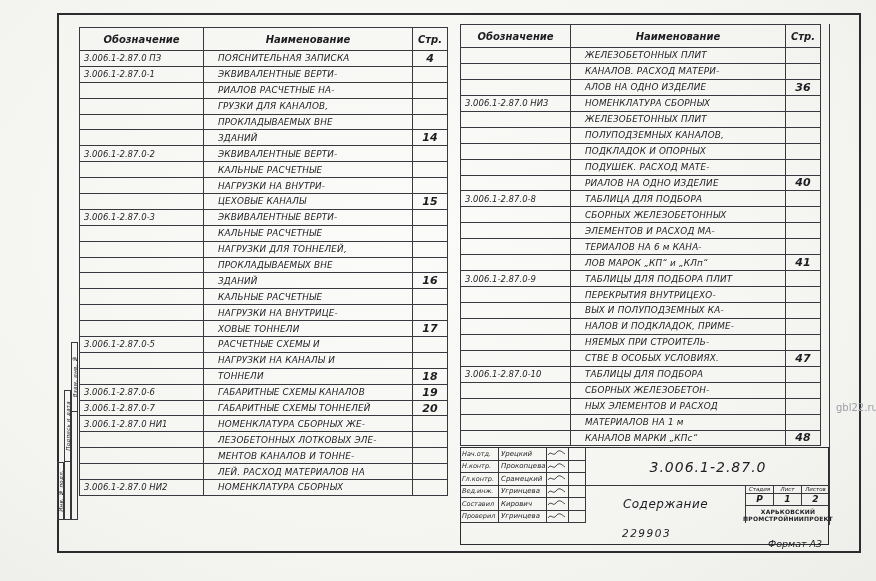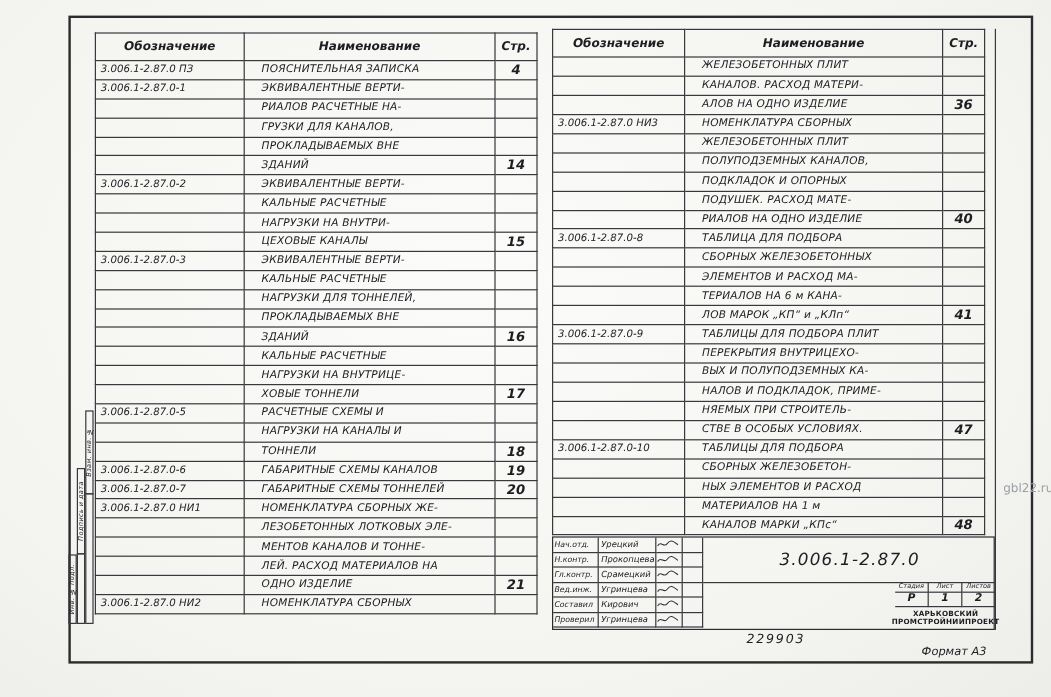--- a/index.html
+++ b/index.html
@@ -17,21 +17,21 @@
   .t-left  { left:79px;  top:27px; width:368px; }
   .t-right { left:460px; top:24px; width:360px; }
   .t-left  tbody td { height:14.9px; }
   .t-right tbody td { height:14.95px; }
   .c-des  { font-style:italic; font-size:8.5px; padding-left:4px; }
   .c-name { font-style:italic; font-size:8.8px; padding-left:14px; letter-spacing:0.2px; }
   .c-page { font-style:italic; font-size:11px; font-weight:bold; text-align:center; }
   .vline  { position:absolute; border-left:1.5px solid #38383e; width:0; }
 
   
-  .stamp { position:absolute; left:460px; top:447px; width:369px; height:78px;
+  .stamp { position:absolute; left:460px; top:447px; width:369px; height:98px;
            border:1.5px solid #2c2c30; box-sizing:border-box; }
   .sig-block { position:absolute; left:0; top:0; width:125px; height:75px; }
   .sig-row { display:grid; grid-template-columns:38px 48px 22px 17px; height:12.5px; }
   .sig-row > div { border-right:1px solid #38383e; border-bottom:1px solid #38383e;
                    display:flex; align-items:center; overflow:hidden; }
   .sig-role { font-style:italic; font-size:6.5px; padding-left:1px; }
   .sig-name { font-style:italic; font-size:7px; padding-left:2px; }
   .stamp-right { position:absolute; left:125px; top:0; width:244px; height:75px; }
   .stamp-desig { position:absolute; left:0; top:0; width:244px; height:37px;
                  border-bottom:1px solid #38383e; display:flex; align-items:center; justify-content:center;
@@ -223,25 +223,20 @@
           <td class="c-des"></td>
           <td class="c-name">МЕНТОВ КАНАЛОВ И ТОННЕ-</td>
           <td class="c-page"></td>
         </tr>
         <tr>
           <td class="c-des"></td>
           <td class="c-name">ЛЕЙ. РАСХОД МАТЕРИАЛОВ НА</td>
           <td class="c-page"></td>
         </tr>
         <tr>
-          <td class="c-des"></td>
-          <td class="c-name">ОДНО ИЗДЕЛИЕ</td>
-          <td class="c-page">21</td>
-        </tr>
-        <tr>
           <td class="c-des">3.006.1-2.87.0 НИ2</td>
           <td class="c-name">НОМЕНКЛАТУРА СБОРНЫХ</td>
           <td class="c-page"></td>
         </tr>
       </tbody>
   </table>
 
   <table class="t-right" id="table-right">
     <colgroup>
         <col style="width:110px">
@@ -444,20 +439,21 @@
           <div>
             <svg width="19" height="9" viewBox="0 0 19 9">
               <path d="M1 6 C4 1 6 8 9 4 S14 2 18 5" stroke="#33333a" stroke-width="0.9" fill="none"></path>
             </svg>
           </div>
           <div></div>
         </div>
       </div>
     <div class="stamp-right">
       <div class="stamp-desig">3.006.1-2.87.0</div>
+      <div class="stamp-title">Содержание</div>
       <div class="stage-table">
         <div class="stage-head">
           <div>Стадия</div>
           <div>Лист</div>
           <div>Листов</div>
         </div>
         <div class="stage-vals">
           <div>Р</div>
           <div>1</div>
           <div>2</div>

